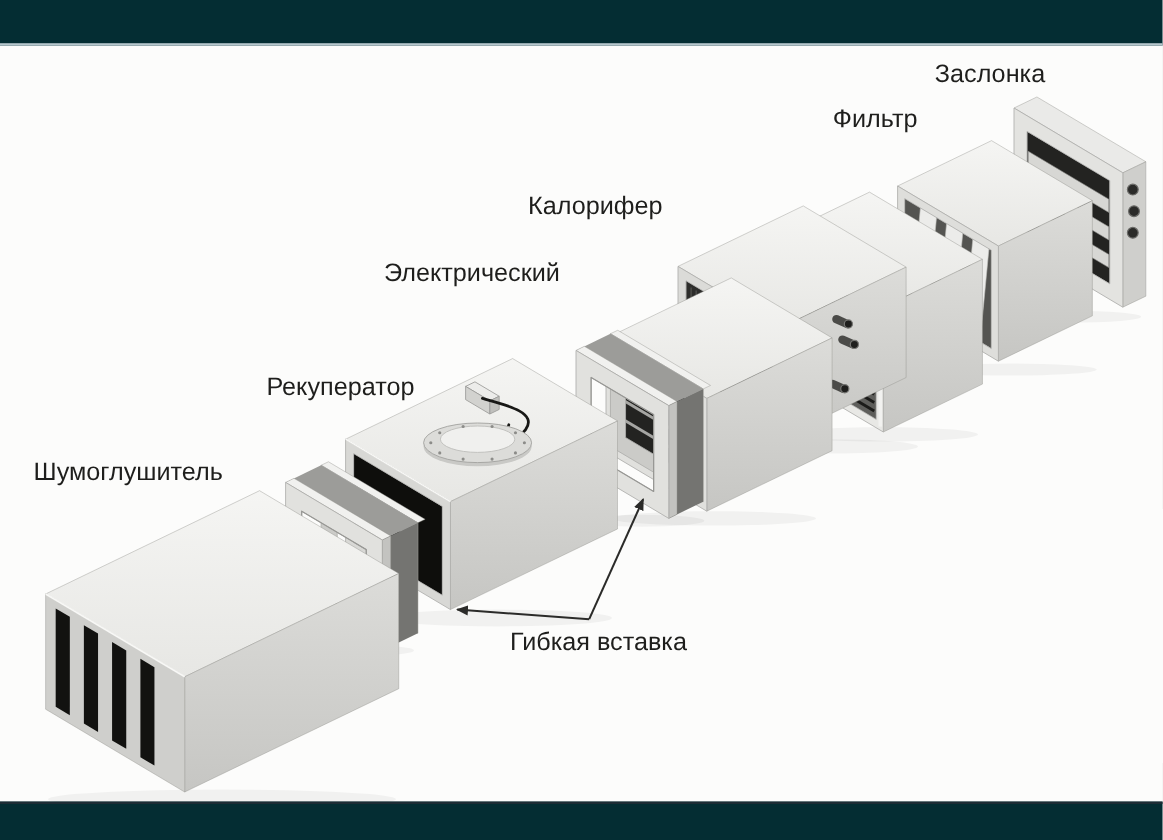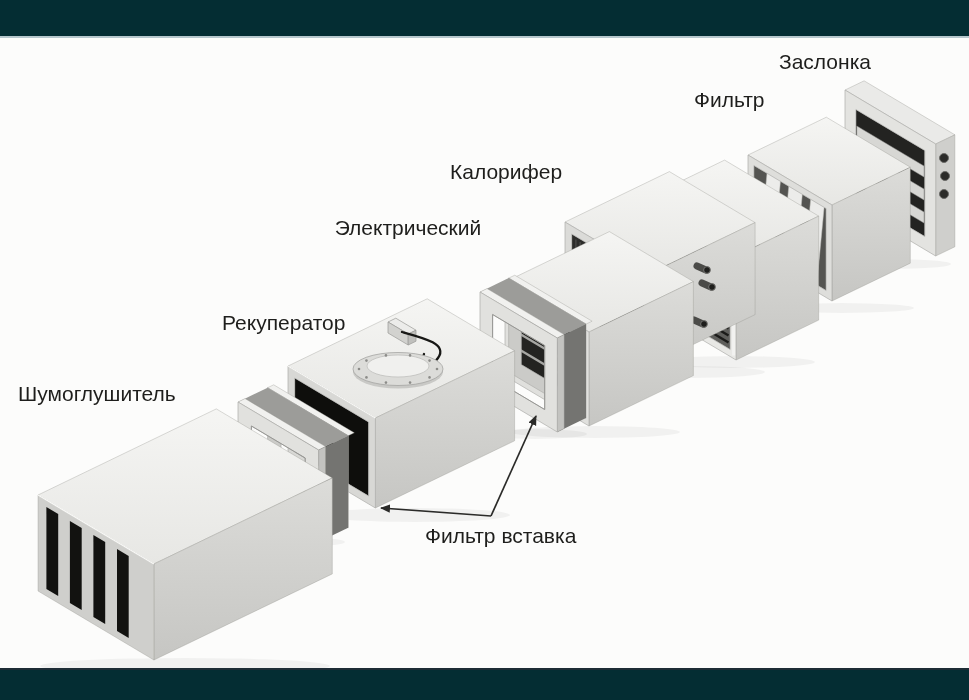--- a/index.html
+++ b/index.html
@@ -3,21 +3,21 @@
 <meta charset="utf-8">
 <style>
   html,body{margin:0;padding:0;background:#e8e8e8;}
   .stage{position:relative;width:969px;height:700px;overflow:hidden;background:var(--bg,#fcfcfb);
          font-family:"Liberation Sans",sans-serif;}
   .bar{position:absolute;left:0;width:100%;}
   .bar-top{top:0;height:36px;background:var(--bar,#042d33);border-bottom:2px solid var(--bar-top-edge,#b7c7cd);}
   .bar-bottom{top:668px;height:32px;background:var(--bar,#042d33);border-top:2px solid var(--bar-bottom-edge,#1d2c35);}
   svg.diagram{position:absolute;left:0;top:0;width:969px;height:700px;}
   .lbl{position:absolute;font-size:21px;line-height:26px;color:var(--ink,#1e1e1c);white-space:nowrap;}
-  .lbl-center{text-align:center;width:176px;white-space:normal;line-height:29px;}
+  .lbl-center{width:176px;white-space:normal;line-height:29px;}
 </style>
 </head>
 <body>
 
 <div class="stage" style="--bar: #042d33; --bar-top-edge: #b7c7cd; --bar-bottom-edge: #1d2c35; --bg: #fcfcfb; --ink: #1e1e1c;">
   <div class="bar bar-top"></div>
 
   <svg class="diagram" viewBox="0 0 969 700">
     <defs>
       <linearGradient id="gTop" x1="0" y1="0" x2="0" y2="1">
@@ -185,24 +185,24 @@
           <polygon points="117.0,549.0 128.7,556.0 128.7,638.0 117.0,631.0" fill="#121210" stroke-linejoin="round" stroke="rgba(140,140,136,0.55)" stroke-width="0"></polygon>
           <line x1="38" y1="495" x2="153.92000000000002" y2="564" stroke="#f8f8f6" stroke-width="1.4"></line>
         </g>
         <g>
           <line x1="491" y1="516" x2="381" y2="508" stroke="#2b2b29" stroke-width="1.7" marker-end="url(#arw)"></line>
           <line x1="491" y1="516" x2="536" y2="416" stroke="#2b2b29" stroke-width="1.7" marker-end="url(#arw)"></line>
         </g>
       </g>
   </svg>
 
-  <div class="lbl" style="left:18px;top:381px">Шумоглушитель</div>
+  <div class="lbl" style="left:28px;top:381px">Шумоглушитель</div>
   <div class="lbl" style="left:222px;top:310px">Рекуператор</div>
   <div class="lbl lbl-center" style="left:320px;top:213px">
     <div>Электрический</div>
   </div>
-  <div class="lbl" style="left:450px;top:159px">Калорифер</div>
+  <div class="lbl" style="left:440px;top:159px">Калорифер</div>
   <div class="lbl" style="left:694px;top:87px">Фильтр</div>
   <div class="lbl" style="left:779px;top:49px">Заслонка</div>
-  <div class="lbl" style="left:425px;top:523px">Фильтр вставка</div>
+  <div class="lbl" style="left:425px;top:523px">Гибкая вставка</div>
 
   <div class="bar bar-bottom"></div>
 </div>
 
 </body></html>

